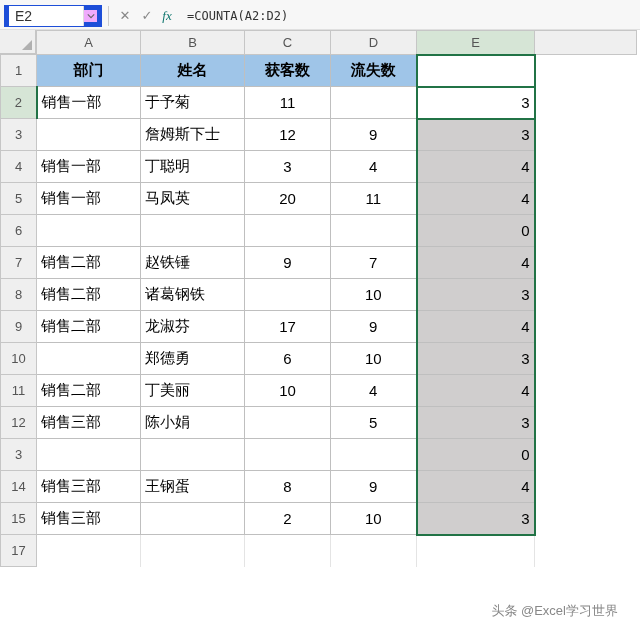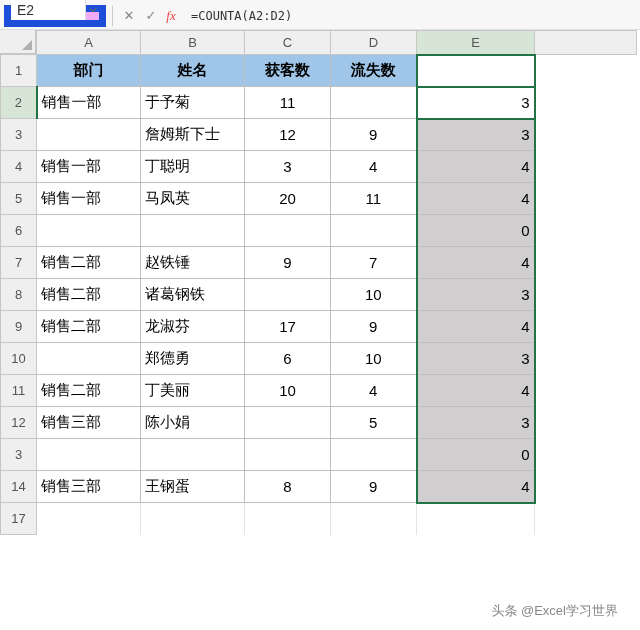--- a/index.html
+++ b/index.html
@@ -18,22 +18,22 @@
     display: flex;
     align-items: center;
     padding: 2px 4px 0 4px;
     gap: 6px;
     border-bottom: 1px solid #e0e0e0;
     background: #f7f7f7;
     height: 30px;
   }
   .name-box-wrap {
     display: flex;
-    align-items: flex-end;
-    border: 7px solid #1d4ed8;
+    align-items: center;
+    border: 5px solid #1d4ed8;
     background: #f0abfc;
     height: 22px;
   }
   .name-box {
     width: 74px;
     padding: 0 6px;
     border: none;
     outline: none;
     font-size: 14px;
     color: #333;
@@ -62,21 +62,21 @@
     height: 20px;
     display: flex;
     align-items: center;
     justify-content: center;
     color: #888;
     font-size: 13px;
   }
   .fx-label {
     font-style: italic;
     font-family: "Times New Roman", serif;
-    color: #ef4444;
+    color: #0f766e;
     font-size: 13px;
     margin-right: 4px;
   }
   .formula-bar {
     flex: 1;
     border: none;
     outline: none;
     font-size: 12px;
     font-family: Consolas, monospace;
     color: #333;
@@ -347,20 +347,29 @@
         </tr>
         <tr class="data-row">
           <th class="row-hdr">14</th>
           <td class="cell left">销售三部</td>
           <td class="cell left">王钢蛋</td>
           <td class="cell center">8</td>
           <td class="cell center">9</td>
           <td class="cell right e-thick-left e-thick-right fill-range">4</td>
           <td class="cell" style="border:none;border-left:1px solid #c6c6c6;"></td>
         </tr>
+        <tr class="data-row">
+          <th class="row-hdr">15</th>
+          <td class="cell left">销售三部</td>
+          <td class="cell left"></td>
+          <td class="cell center">2</td>
+          <td class="cell center">10</td>
+          <td class="cell right e-thick-left e-thick-right fill-range">3</td>
+          <td class="cell" style="border:none;border-left:1px solid #c6c6c6;"></td>
+        </tr>
       </tbody>
 
     <tbody>
         <tr class="data-row">
       <th class="row-hdr">17</th>
       <td class="cell left" style="border:none;border-top:1px solid #bfbfbf;border-right:1px solid #e4e4e4;"></td>
       <td class="cell" style="border:none;border-top:1px solid #bfbfbf;border-right:1px solid #e4e4e4;"></td>
       <td class="cell" style="border:none;border-top:1px solid #bfbfbf;border-right:1px solid #e4e4e4;"></td>
       <td class="cell" style="border:none;border-top:1px solid #bfbfbf;border-right:1px solid #e4e4e4;"></td>
       <td class="cell" style="border:none;border-top:2px solid #217346;border-right:1px solid #e4e4e4;"></td>

